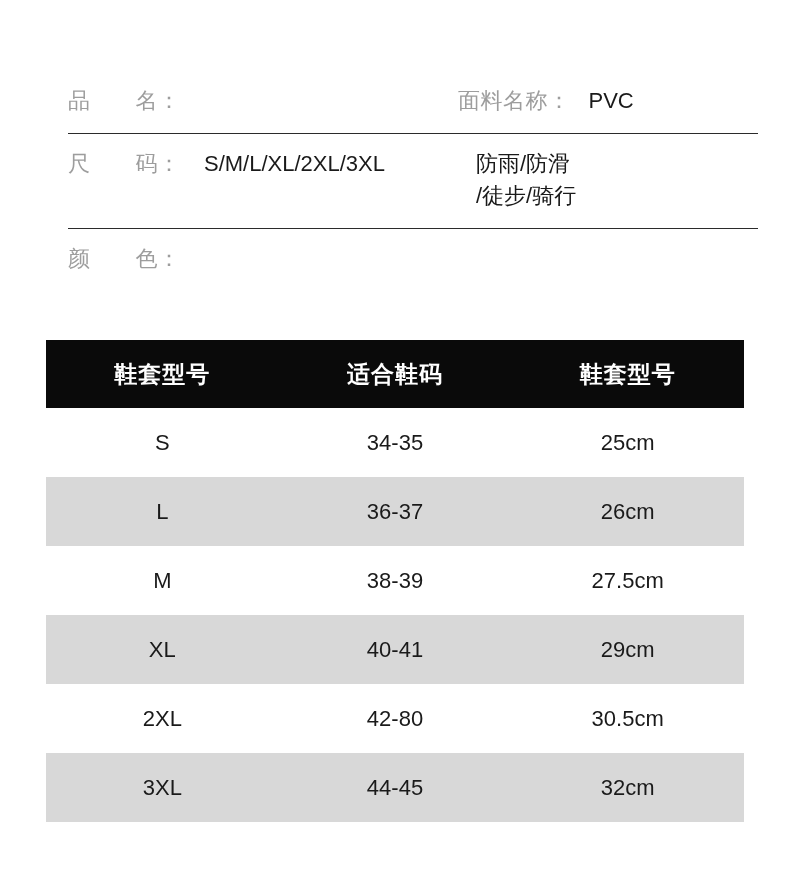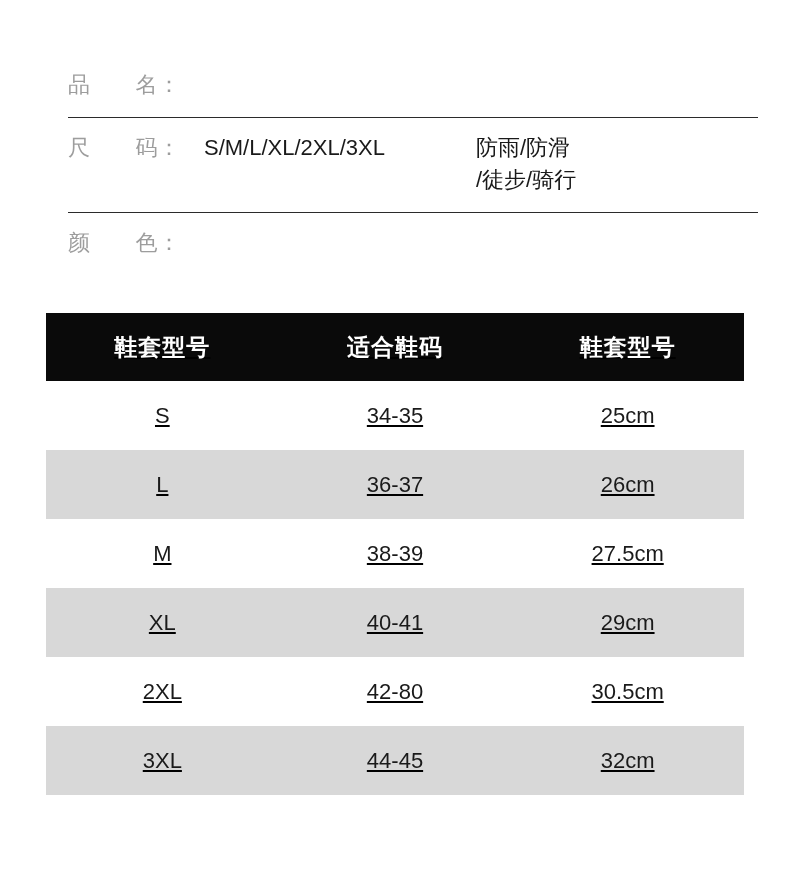--- a/index.html
+++ b/index.html
@@ -17,20 +17,21 @@
   .page {
     position: relative;
     width: 790px;
     height: 879px;
     box-sizing: border-box;
   }
 
   
   .spec {
     padding: 55px 32px 0 68px;
+    margin-top: 16px;
   }
   .spec-row {
     display: flex;
     align-items: flex-start;
     padding: 14px 0 16px 0;
   }
   .spec-row.bordered {
     border-bottom: 1.5px solid #2b2b2b;
   }
   .spec-col {
@@ -58,22 +59,21 @@
   }
   .spec-value {
     color: #1a1a1a;
     font-size: 22px;
     line-height: 32px;
     white-space: pre-line;
   }
 
   
   .table-wrap {
-    margin: 38px 46px 0 46px;
-    text-decoration: underline;
+    margin: 49px 46px 0 46px;
   }
   table.size-table {
     width: 698px;
     border-collapse: collapse;
     table-layout: fixed;
   }
   table.size-table th {
     background: #0a0a0a;
     color: #ffffff;
     font-size: 23px;
@@ -96,20 +96,24 @@
 </head>
 <body>
 
 <div class="page">
 
   <div class="spec">
 
     <div class="spec-row bordered">
       <div class="spec-col left">
         <span class="spec-label wide">品　　名：</span>
+      </div>
+      <div class="spec-col right">
+        <span class="spec-label">面料名称：</span>
+        <span class="spec-value" style="margin-left:18px;">PVC</span>
       </div>
     </div>
 
     <div class="spec-row bordered">
       <div class="spec-col left">
         <span class="spec-label wide">尺　　码：</span>
         <span class="spec-value">S/M/L/XL/2XL/3XL</span>
       </div>
       <div class="spec-col right">
         <span class="spec-value" style="margin-left:18px;">防雨/防滑

